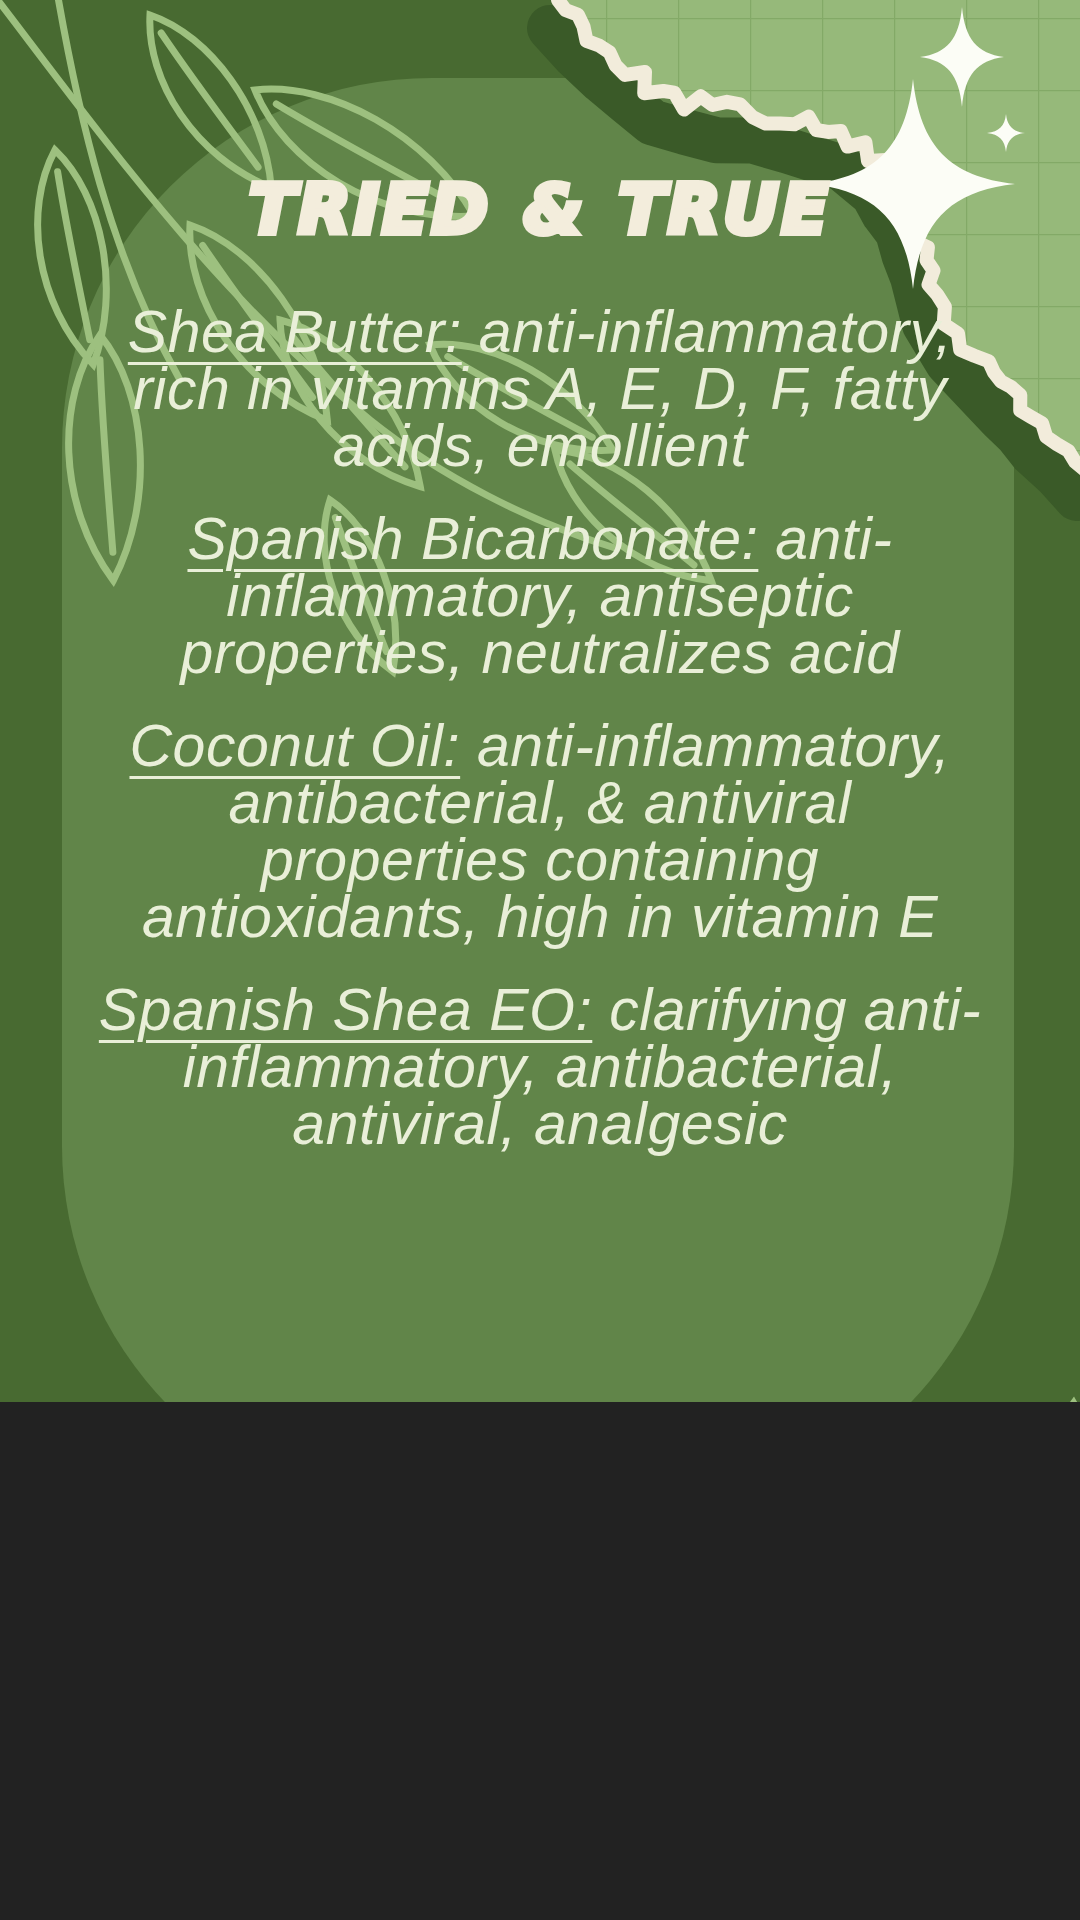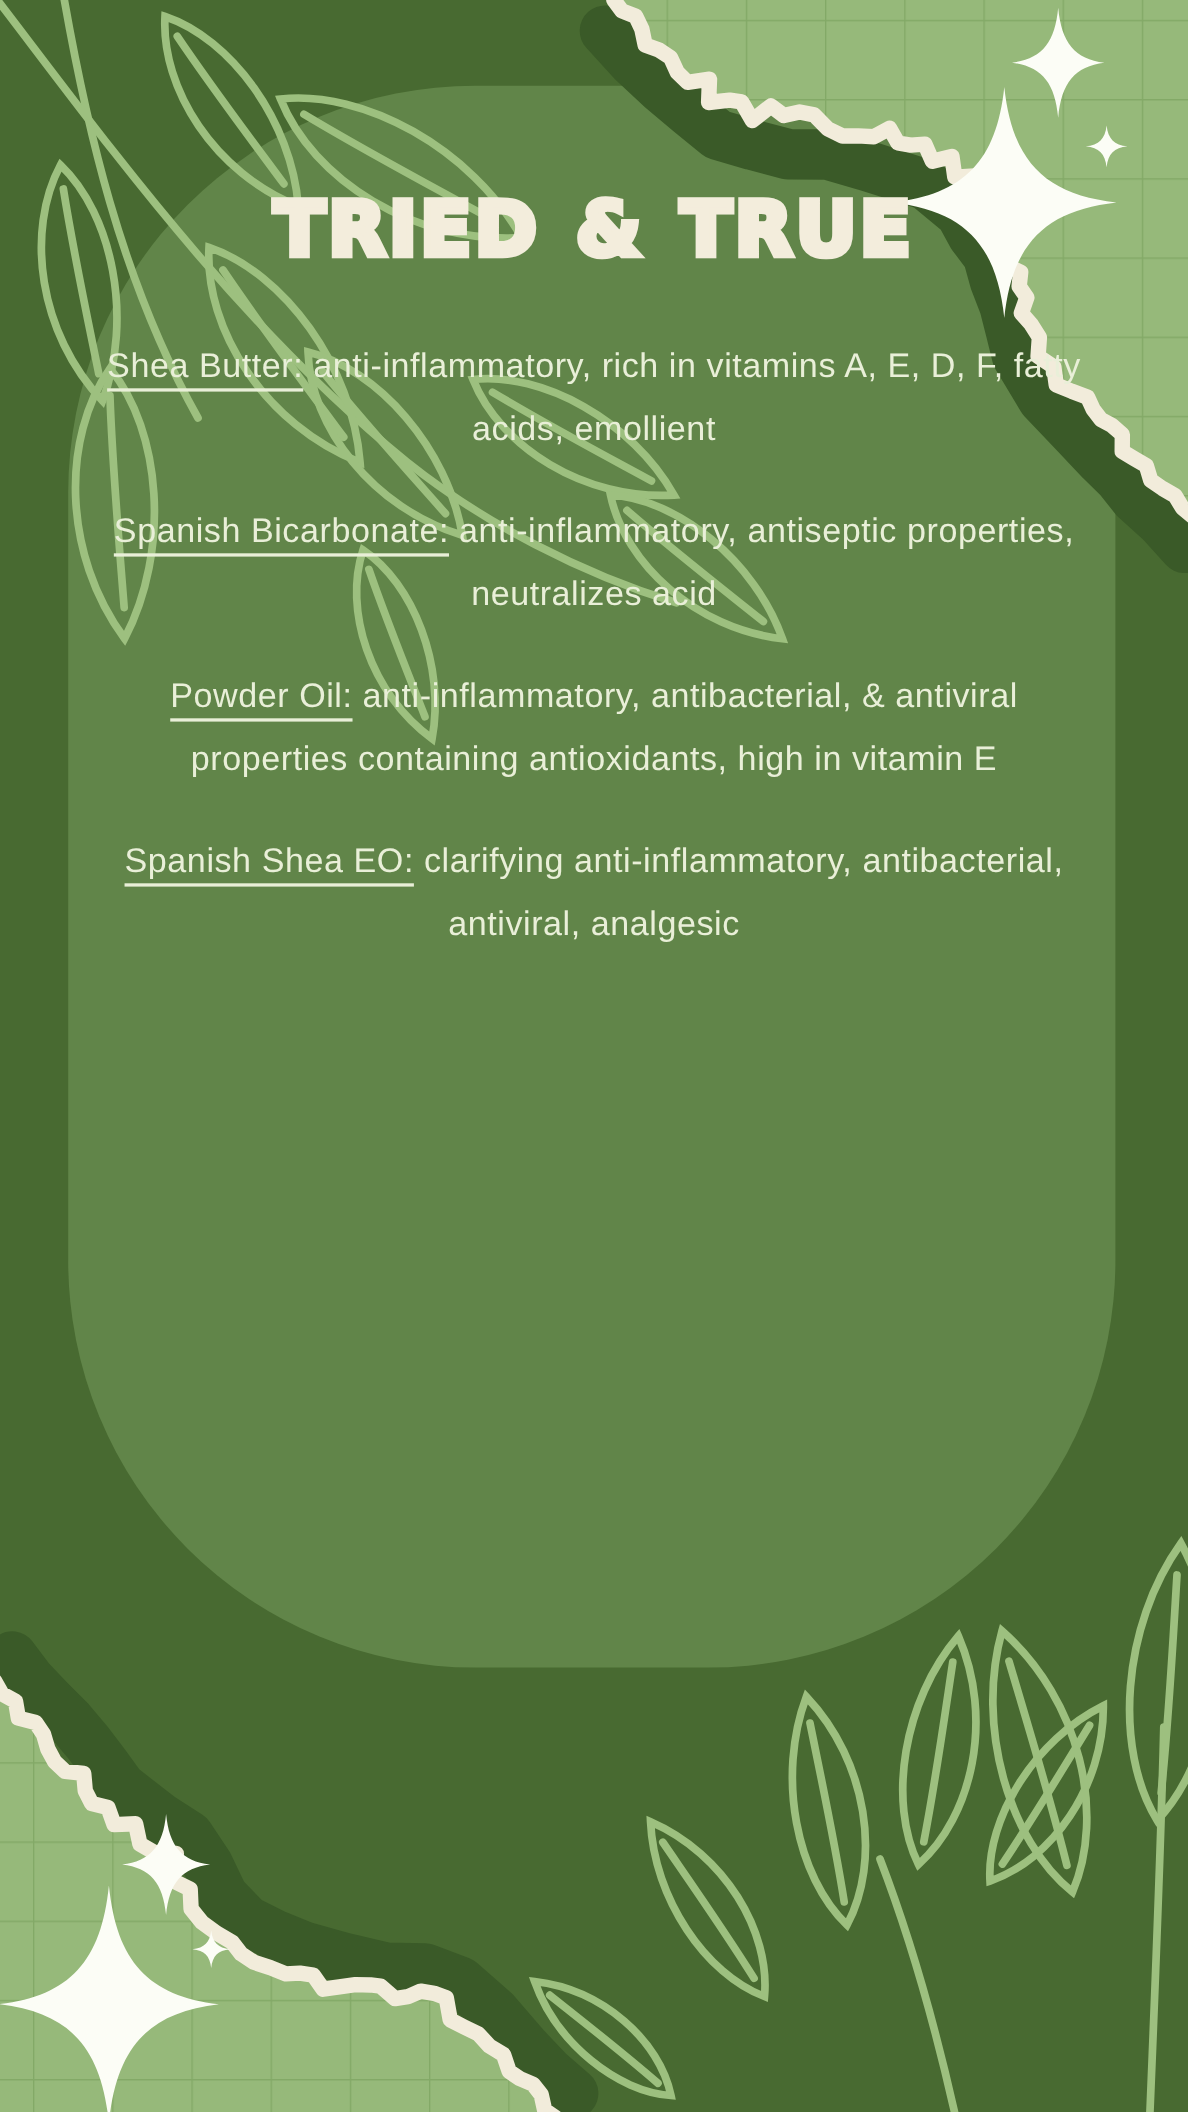--- a/index.html
+++ b/index.html
@@ -1,19 +1,20 @@
 <!DOCTYPE html>
 <html style="--background: #486a31; --panel: #618549; --paper: #96b97a; --paper-grid-line: #83a967; --tear-edge: #f2ecdb; --tear-shadow: #3a5a28; --sparkle: #fcfdf6; --leaf-line: #9dc07f; --title-text: #f3eddc; --body-text: #e9efd8;"><head>
 <meta charset="utf-8">
 <style>
   html,body{margin:0;padding:0;background:#222;}
   .canvas{
-    position:relative;width:1080px;height:1920px;overflow:hidden;
+    position:relative;width:1080px;height:1402px;overflow:hidden;
     background:var(--background,#486a31);
     font-family:"Liberation Sans",sans-serif;
+    font-style:italic;
   }
   .canvas svg.bg{position:absolute;left:0;top:0;}
   
   .bg-fill{fill:var(--background);}
   .panel{fill:var(--panel);}
   .leaf-line{stroke:var(--leaf-line);fill:none;stroke-width:7;stroke-linecap:round;}
   .star{fill:var(--sparkle);}
   .paper-fill{fill:var(--paper);}
   .paper-grid{fill:url(#grid);}
   .grid-line{stroke:var(--paper-grid-line);stroke-width:2.5;fill:none;}
@@ -30,21 +31,21 @@
     font-weight:900;
     font-size:68px;line-height:96px;
     letter-spacing:3px;word-spacing:6px;
     color:var(--title-text);
     -webkit-text-stroke:6px var(--title-text);
   }
   .tline{display:block;white-space:nowrap;}
   .ings{padding:0 28px;}
   .ing{
     margin:0 0 36px 0;
-    font-size:31px;line-height:57px;font-weight:400;
+    font-size:59px;line-height:57px;font-weight:400;
     color:var(--body-text);
     letter-spacing:0.5px;
   }
   .ing-name{
     text-decoration:underline;
     text-decoration-thickness:3px;
     text-underline-offset:10px;
   }
 </style>
 </head>
@@ -120,20 +121,20 @@
   <div class="content">
     <h1 class="title">
       <span class="tline">TRIED &amp; TRUE</span>
     </h1>
     <div class="ings">
   <p class="ing"><span class="ing-name">Shea Butter:</span><span> anti-inflammatory, rich in vitamins A, E, D, F, fatty acids, emollient</span></p>
 
 
   <p class="ing"><span class="ing-name">Spanish Bicarbonate:</span><span> anti-inflammatory, antiseptic properties, neutralizes acid</span></p>
 
-  <p class="ing"><span class="ing-name">Powder Oil:</span><span> anti-inflammatory, antibacterial, &amp; antiviral properties containing antioxidants, high in vitamin E</span></p>
+  <p class="ing"><span class="ing-name">Coconut Oil:</span><span> anti-inflammatory, antibacterial, &amp; antiviral properties containing antioxidants, high in vitamin E</span></p>
 
 
 
   <p class="ing"><span class="ing-name">Spanish Shea EO:</span><span> clarifying anti-inflammatory, antibacterial, antiviral, analgesic</span></p>
 </div>
   </div>
 </div>
 
 </body></html>

